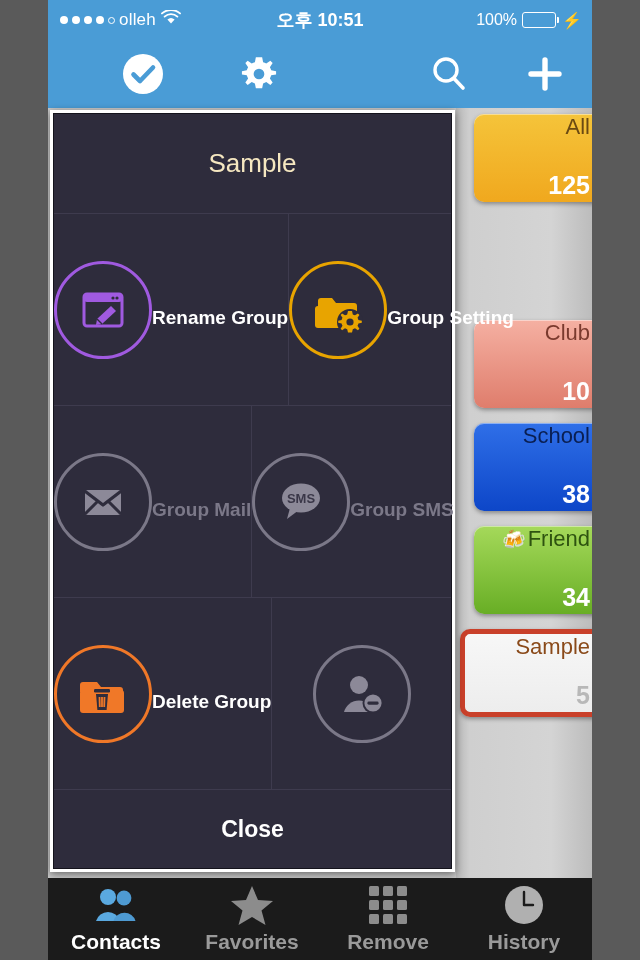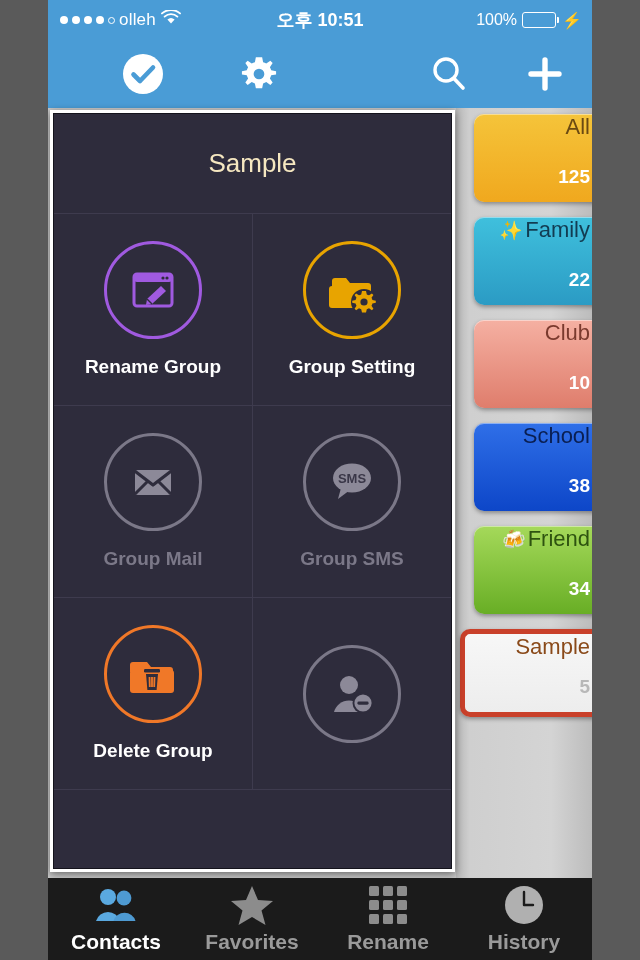--- a/index.html
+++ b/index.html
@@ -92,22 +92,22 @@
     border-radius: 10px 0 0 10px;
     box-sizing: border-box;
     cursor: pointer;
   }
   .group-tab .g-name {
     position: absolute; right: 12px; top: 0;
     font-size: 22px;
     white-space: nowrap;
   }
   .group-tab .g-count {
-    position: absolute; right: 12px; bottom: 14px;
-    font-size: 19px; font-weight: bold;
+    position: absolute; right: 12px; bottom: 2px;
+    font-size: 25px; font-weight: bold;
   }
   .g-emoji { font-size: 19px; margin-right: 2px; }
 
   
   #tab-bar {
     position: absolute; left: 0; bottom: 0;
     width: 544px; height: 82px;
     background: #1b1b1b;
     display: flex;
   }
@@ -146,21 +146,21 @@
     flex: none;
   }
   .grid-row {
     display: flex;
     height: 191px;
     border-bottom: 1px solid #3e3b4e;
     flex: none;
   }
   .grid-cell {
     flex: 1;
-    display: flex; flex-direction: column;
+    display: flex; flex-direction: row;
     align-items: center; justify-content: center;
     cursor: pointer;
     position: relative;
   }
   .grid-cell + .grid-cell { border-left: 1px solid #3e3b4e; }
   .cell-icon {
     width: 98px; height: 98px; border-radius: 50%;
     border: 3px solid currentColor;
     display: flex; align-items: center; justify-content: center;
     box-sizing: border-box;
@@ -239,24 +239,20 @@
         <line x1="6" y1="20" x2="34" y2="20" stroke="#ffffff" stroke-width="5.4" stroke-linecap="round"></line>
       </svg>
     </div>
   </div>
 
   <div id="group-strip">
       <div class="group-tab" style="top: 6px; background: linear-gradient(rgb(245, 196, 58), rgb(240, 168, 30)); box-shadow: rgba(255, 255, 255, 0.45) 0px 1px 0px inset, rgba(0, 0, 0, 0.35) 0px 2px 4px;">
         <div class="g-name" style="color: rgb(107, 74, 18);">All</div>
         <div class="g-count" style="color: rgb(255, 255, 255);">125</div>
       </div>
-      <div class="group-tab" style="top: 109px; background: linear-gradient(rgb(63, 192, 221), rgb(43, 155, 196)); box-shadow: rgba(255, 255, 255, 0.45) 0px 1px 0px inset, rgba(0, 0, 0, 0.35) 0px 2px 4px;">
-        <div class="g-name" style="color: rgb(18, 60, 82);"><span class="g-emoji">✨</span>Family</div>
-        <div class="g-count" style="color: rgb(255, 255, 255);">22</div>
-      </div>
       <div class="group-tab" style="top: 212px; background: linear-gradient(rgb(245, 176, 162), rgb(223, 125, 108)); box-shadow: rgba(255, 255, 255, 0.45) 0px 1px 0px inset, rgba(0, 0, 0, 0.35) 0px 2px 4px;">
         <div class="g-name" style="color: rgb(122, 58, 46);">Club</div>
         <div class="g-count" style="color: rgb(255, 255, 255);">10</div>
       </div>
       <div class="group-tab" style="top: 315px; background: linear-gradient(rgb(47, 111, 232), rgb(13, 70, 200)); box-shadow: rgba(255, 255, 255, 0.45) 0px 1px 0px inset, rgba(0, 0, 0, 0.35) 0px 2px 4px;">
         <div class="g-name" style="color: rgb(10, 31, 82);">School</div>
         <div class="g-count" style="color: rgb(255, 255, 255);">38</div>
       </div>
       <div class="group-tab" style="top: 418px; background: linear-gradient(rgb(165, 217, 90), rgb(104, 174, 37)); box-shadow: rgba(255, 255, 255, 0.45) 0px 1px 0px inset, rgba(0, 0, 0, 0.35) 0px 2px 4px;">
         <div class="g-name" style="color: rgb(46, 83, 16);"><span class="g-emoji">🍻</span>Friend</div>
@@ -344,20 +340,21 @@
               <circle cx="24" cy="18" r="9" fill="#8c8998"></circle>
               <path d="M9 45 a15.5 15.5 0 0 1 30 0 z" fill="#8c8998"></path>
               <circle cx="38" cy="36" r="10.5" fill="#2e2c3c"></circle>
               <circle cx="38" cy="36" r="8.6" fill="#8c8998"></circle>
               <rect x="32.4" y="34.5" width="11.2" height="3.2" rx="1.4" fill="#2e2c3c"></rect>
             </svg>
           </div>
         </div>
       </div>
 
+      <div id="dialog-close">Close</div>
     </div>
   </div>
 
   <div id="tab-bar">
     <div class="tab-item active">
       <span class="tab-icon">
         <svg width="46" height="40" viewBox="0 0 46 40">
           <circle cx="15" cy="12" r="8" fill="#5aa9e0"></circle>
           <path d="M3 36 a12.5 12.5 0 0 1 24 0 z" fill="#5aa9e0"></path>
           <circle cx="31" cy="13" r="7.4" fill="#4e9ad2"></circle>
@@ -383,21 +380,21 @@
             <rect x="30" y="2" width="10" height="10" rx="1.5"></rect>
             <rect x="2" y="16" width="10" height="10" rx="1.5"></rect>
             <rect x="16" y="16" width="10" height="10" rx="1.5"></rect>
             <rect x="30" y="16" width="10" height="10" rx="1.5"></rect>
             <rect x="2" y="30" width="10" height="10" rx="1.5"></rect>
             <rect x="16" y="30" width="10" height="10" rx="1.5"></rect>
             <rect x="30" y="30" width="10" height="10" rx="1.5"></rect>
           </g>
         </svg>
       </span>
-      <span class="tab-label">Rename</span>
+      <span class="tab-label">Remove</span>
     </div>
     <div class="tab-item">
       <span class="tab-icon">
         <svg width="42" height="42" viewBox="0 0 42 42">
           <circle cx="21" cy="21" r="19" fill="#b0b0b0"></circle>
           <path d="M21 8 V21 H30" stroke="#1b1b1b" stroke-width="2.4" fill="none" stroke-linecap="round" stroke-linejoin="round"></path>
         </svg>
       </span>
       <span class="tab-label">History</span>
     </div>

